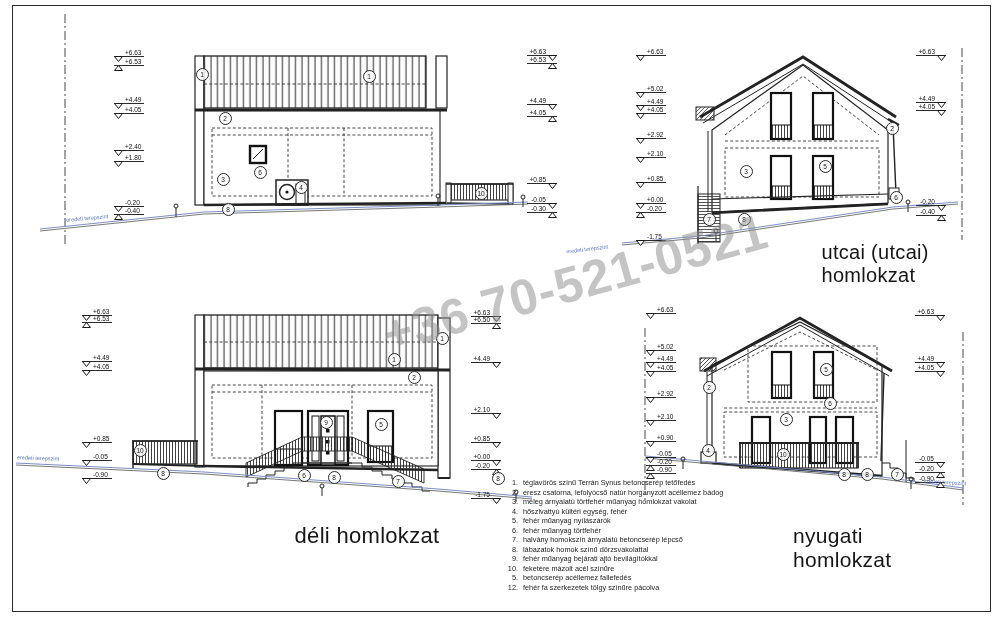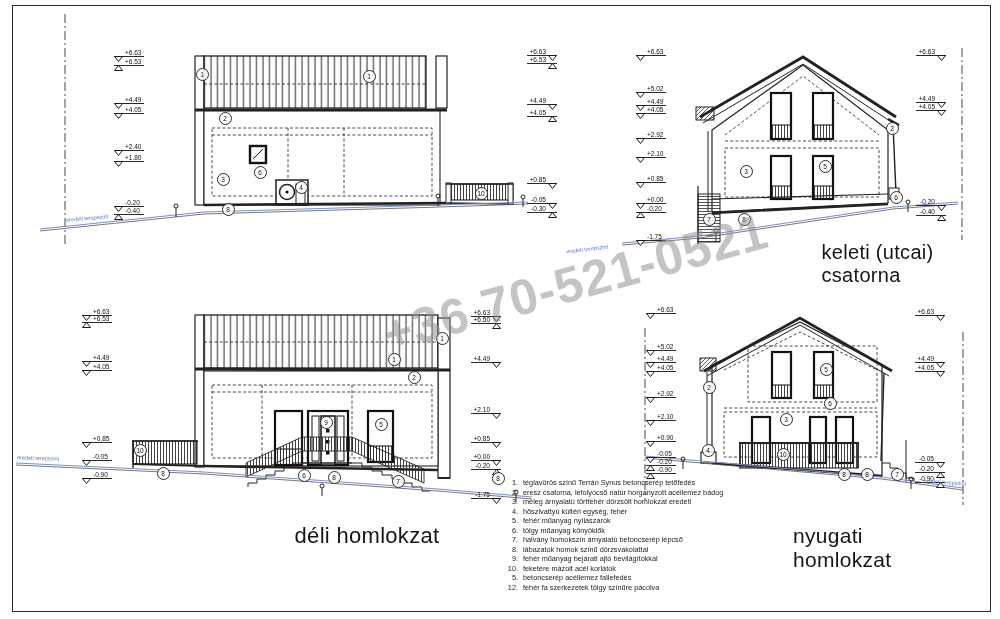--- a/index.html
+++ b/index.html
@@ -627,69 +627,69 @@
       <div class="co" style="left: 819.5px; top: 362.5px;">5</div>
       <div class="co" style="left: 823.5px; top: 396.5px;">6</div>
       <div class="co" style="left: 779.5px; top: 412.5px;">3</div>
       <div class="co" style="left: 701.5px; top: 443.5px;">4</div>
       <div class="co" style="left: 776.5px; top: 447.5px;">10</div>
       <div class="co" style="left: 837.5px; top: 467.5px;">8</div>
       <div class="co" style="left: 860.5px; top: 467.5px;">8</div>
       <div class="co" style="left: 890.5px; top: 467.5px;">7</div>
     </div>
 
-  <div class="elev-label" style="left:881px;top:241px;font-size:20px">keleti (utcai) csatorna</div>
+  <div class="elev-label" style="left:881px;top:241px;font-size:20px">utcai (utcai) homlokzat</div>
   <div class="elev-label" style="left:367px;top:523px;font-size:22px">déli homlokzat</div>
   <div class="elev-label" style="left:862px;top:524px;font-size:21px">nyugati homlokzat</div>
 
   <span class="gl" style="left:66px;top:215px;transform:rotate(-5deg)">eredeti terepszint</span>
   <span class="gl" style="left:566px;top:246px;transform:rotate(-7deg)">eredeti terepszint</span>
   <span class="gl" style="left:17px;top:455px;transform:rotate(2deg)">eredeti terepszint</span>
   <span class="gl" style="left:924px;top:479px;transform:rotate(4deg)">eredeti terepszint</span>
 
   <div class="legend">
       <div class="lg-row">
         <span class="lg-num">1.</span>
         <span>téglavörös színű Terrán Synus betoncserép tetőfedés</span>
       </div>
       <div class="lg-row">
         <span class="lg-num">2.</span>
         <span>eresz csatorna, lefolyócső  natúr horganyzott acéllemez bádog</span>
       </div>
       <div class="lg-row">
         <span class="lg-num">3.</span>
-        <span>meleg árnyalatú törtfehér dörzsölt homlokzat eredeti</span>
+        <span>meleg árnyalatú törtfehér műanyag homlokzat vakolat</span>
       </div>
       <div class="lg-row">
         <span class="lg-num">4.</span>
         <span>hőszivattyú kültéri egység, fehér</span>
       </div>
       <div class="lg-row">
         <span class="lg-num">5.</span>
         <span>fehér műanyag nyílászárók</span>
       </div>
       <div class="lg-row">
         <span class="lg-num">6.</span>
-        <span>tölgy műanyag könyöklők</span>
+        <span>fehér műanyag törtfehér</span>
       </div>
       <div class="lg-row">
         <span class="lg-num">7.</span>
         <span>halvány homokszín árnyalatú betoncserép lépcső</span>
       </div>
       <div class="lg-row">
         <span class="lg-num">8.</span>
         <span>lábazatok homok színű dörzsvakolattal</span>
       </div>
       <div class="lg-row">
         <span class="lg-num">9.</span>
         <span>fehér műanyag bejárati ajtó bevilágítókkal</span>
       </div>
       <div class="lg-row">
         <span class="lg-num">10.</span>
-        <span>feketére mázolt acél korlátok</span>
+        <span>feketére mázolt acél színűre</span>
       </div>
       <div class="lg-row">
         <span class="lg-num">5.</span>
         <span>betoncserép acéllemez fallefedés</span>
       </div>
       <div class="lg-row">
         <span class="lg-num">12.</span>
         <span>fehér fa szerkezetek tölgy színűre pácolva</span>
       </div>
     </div>

